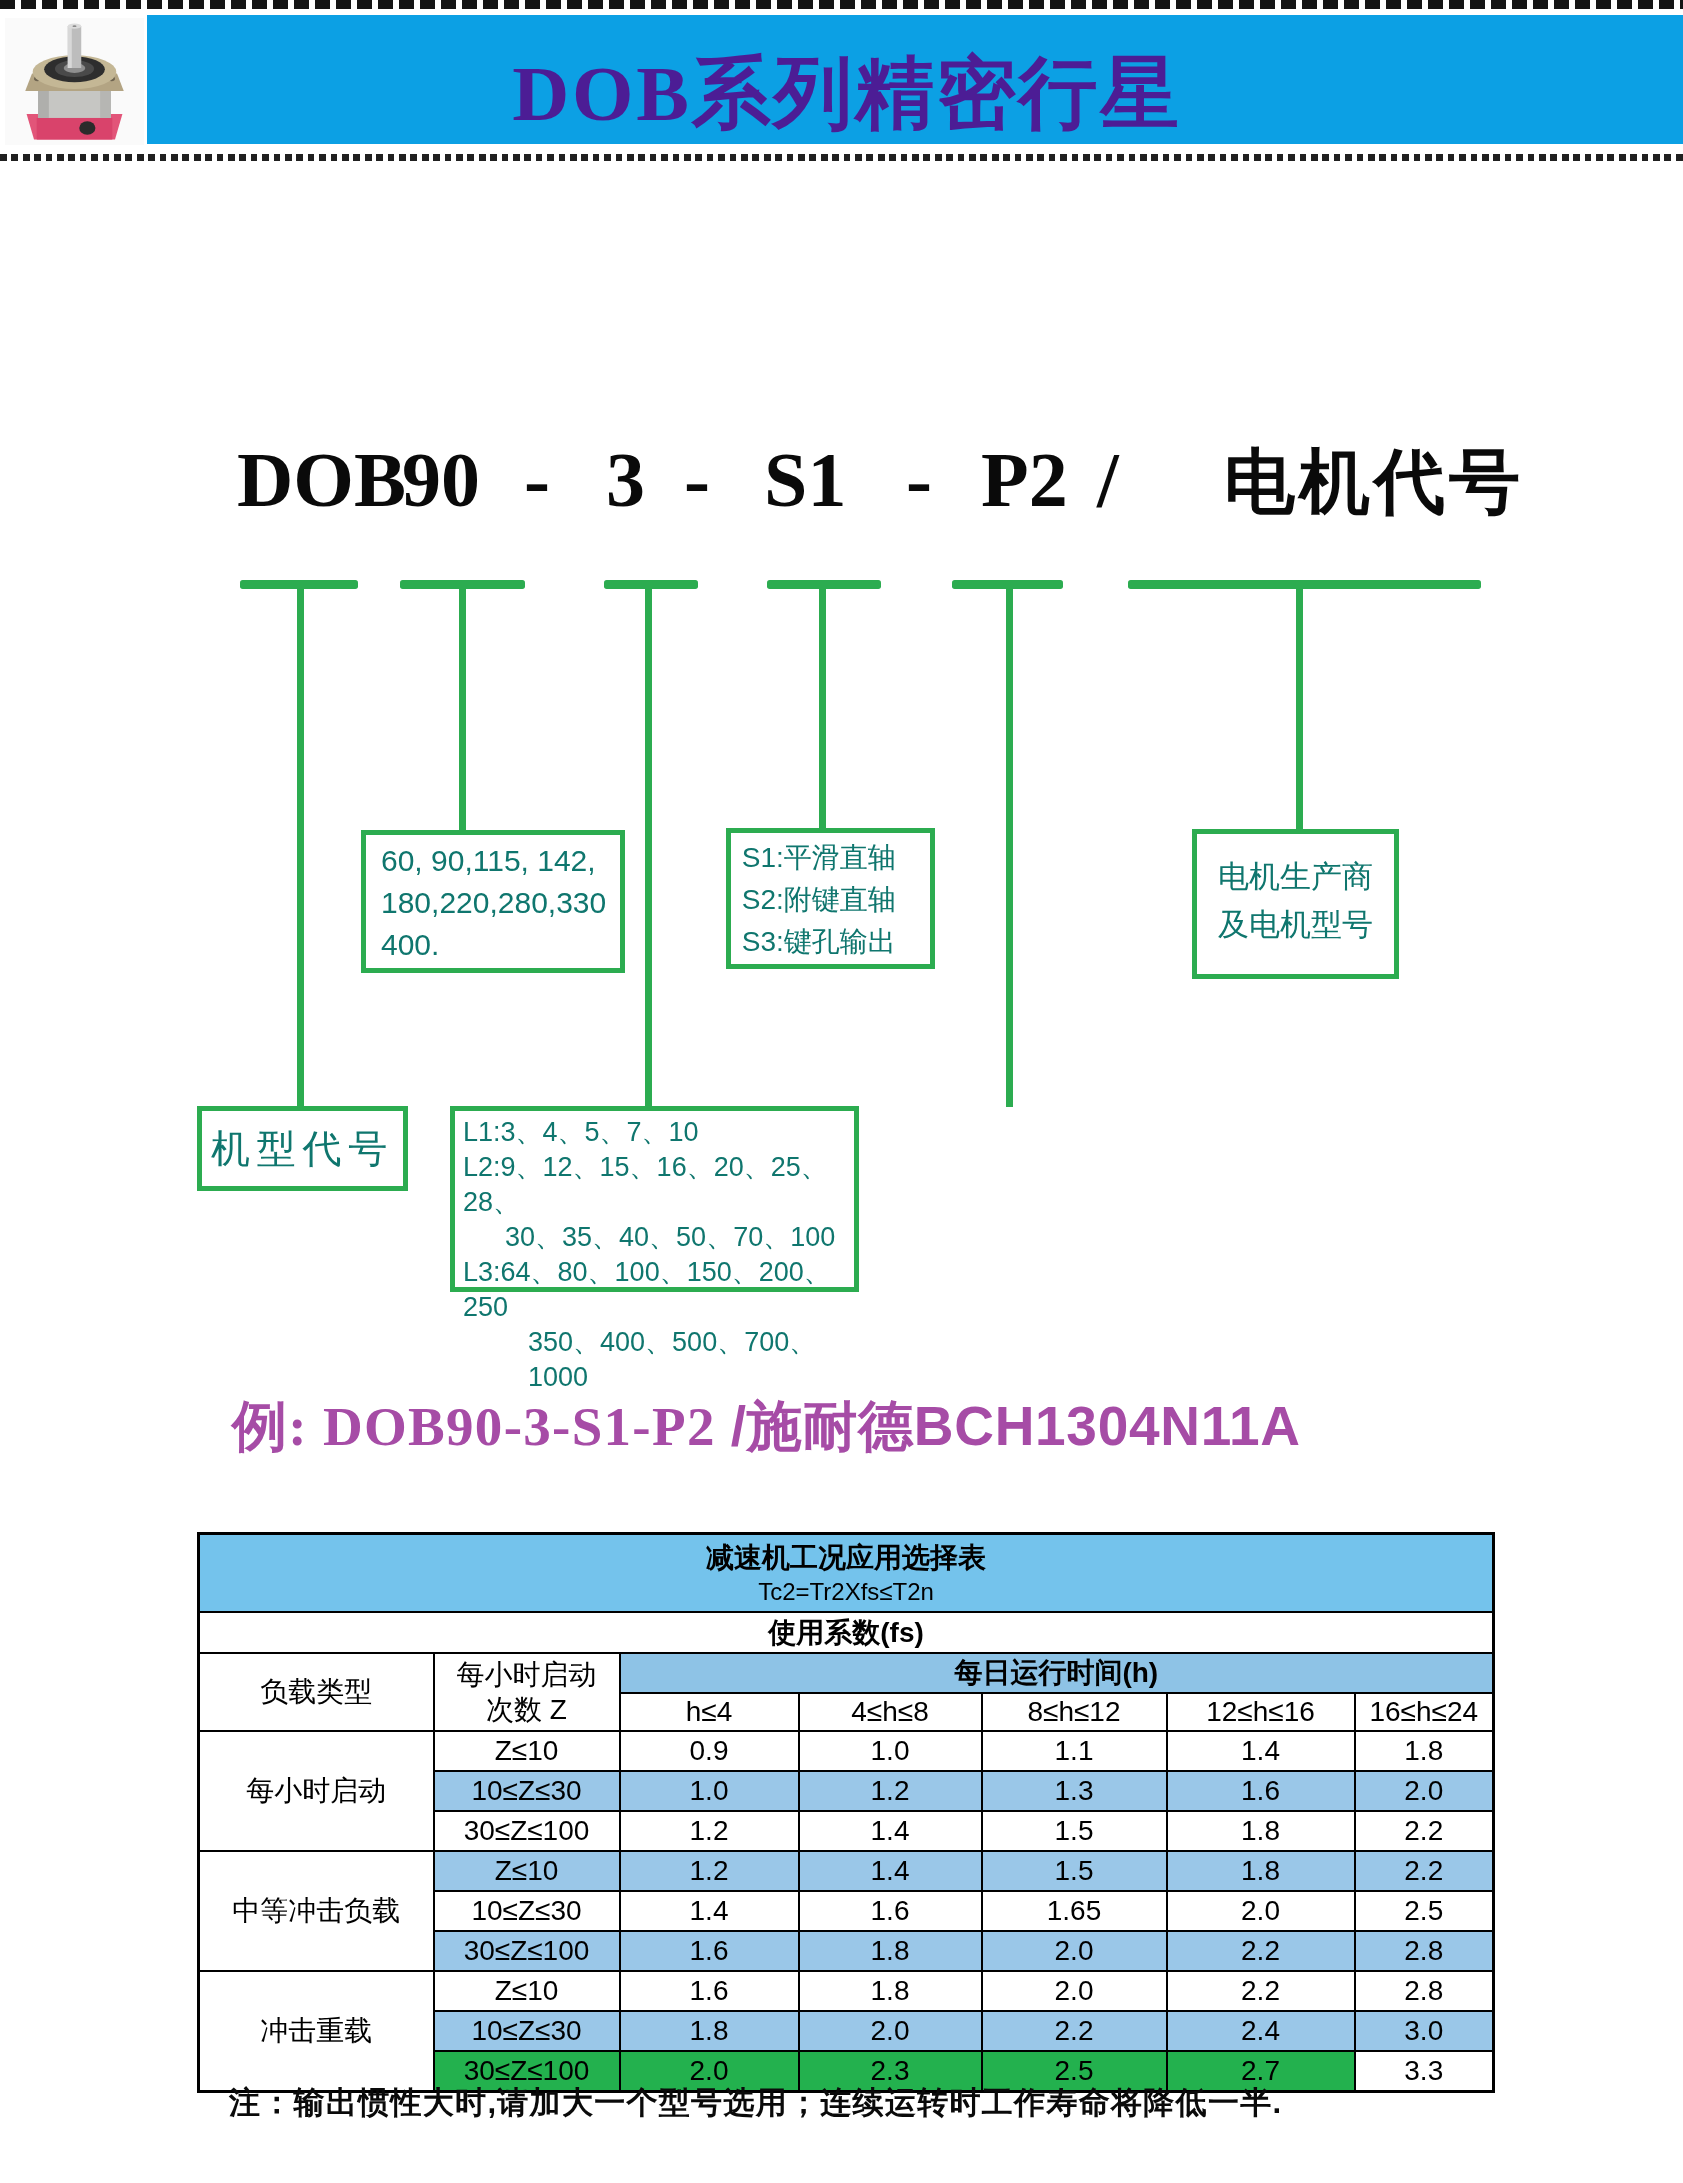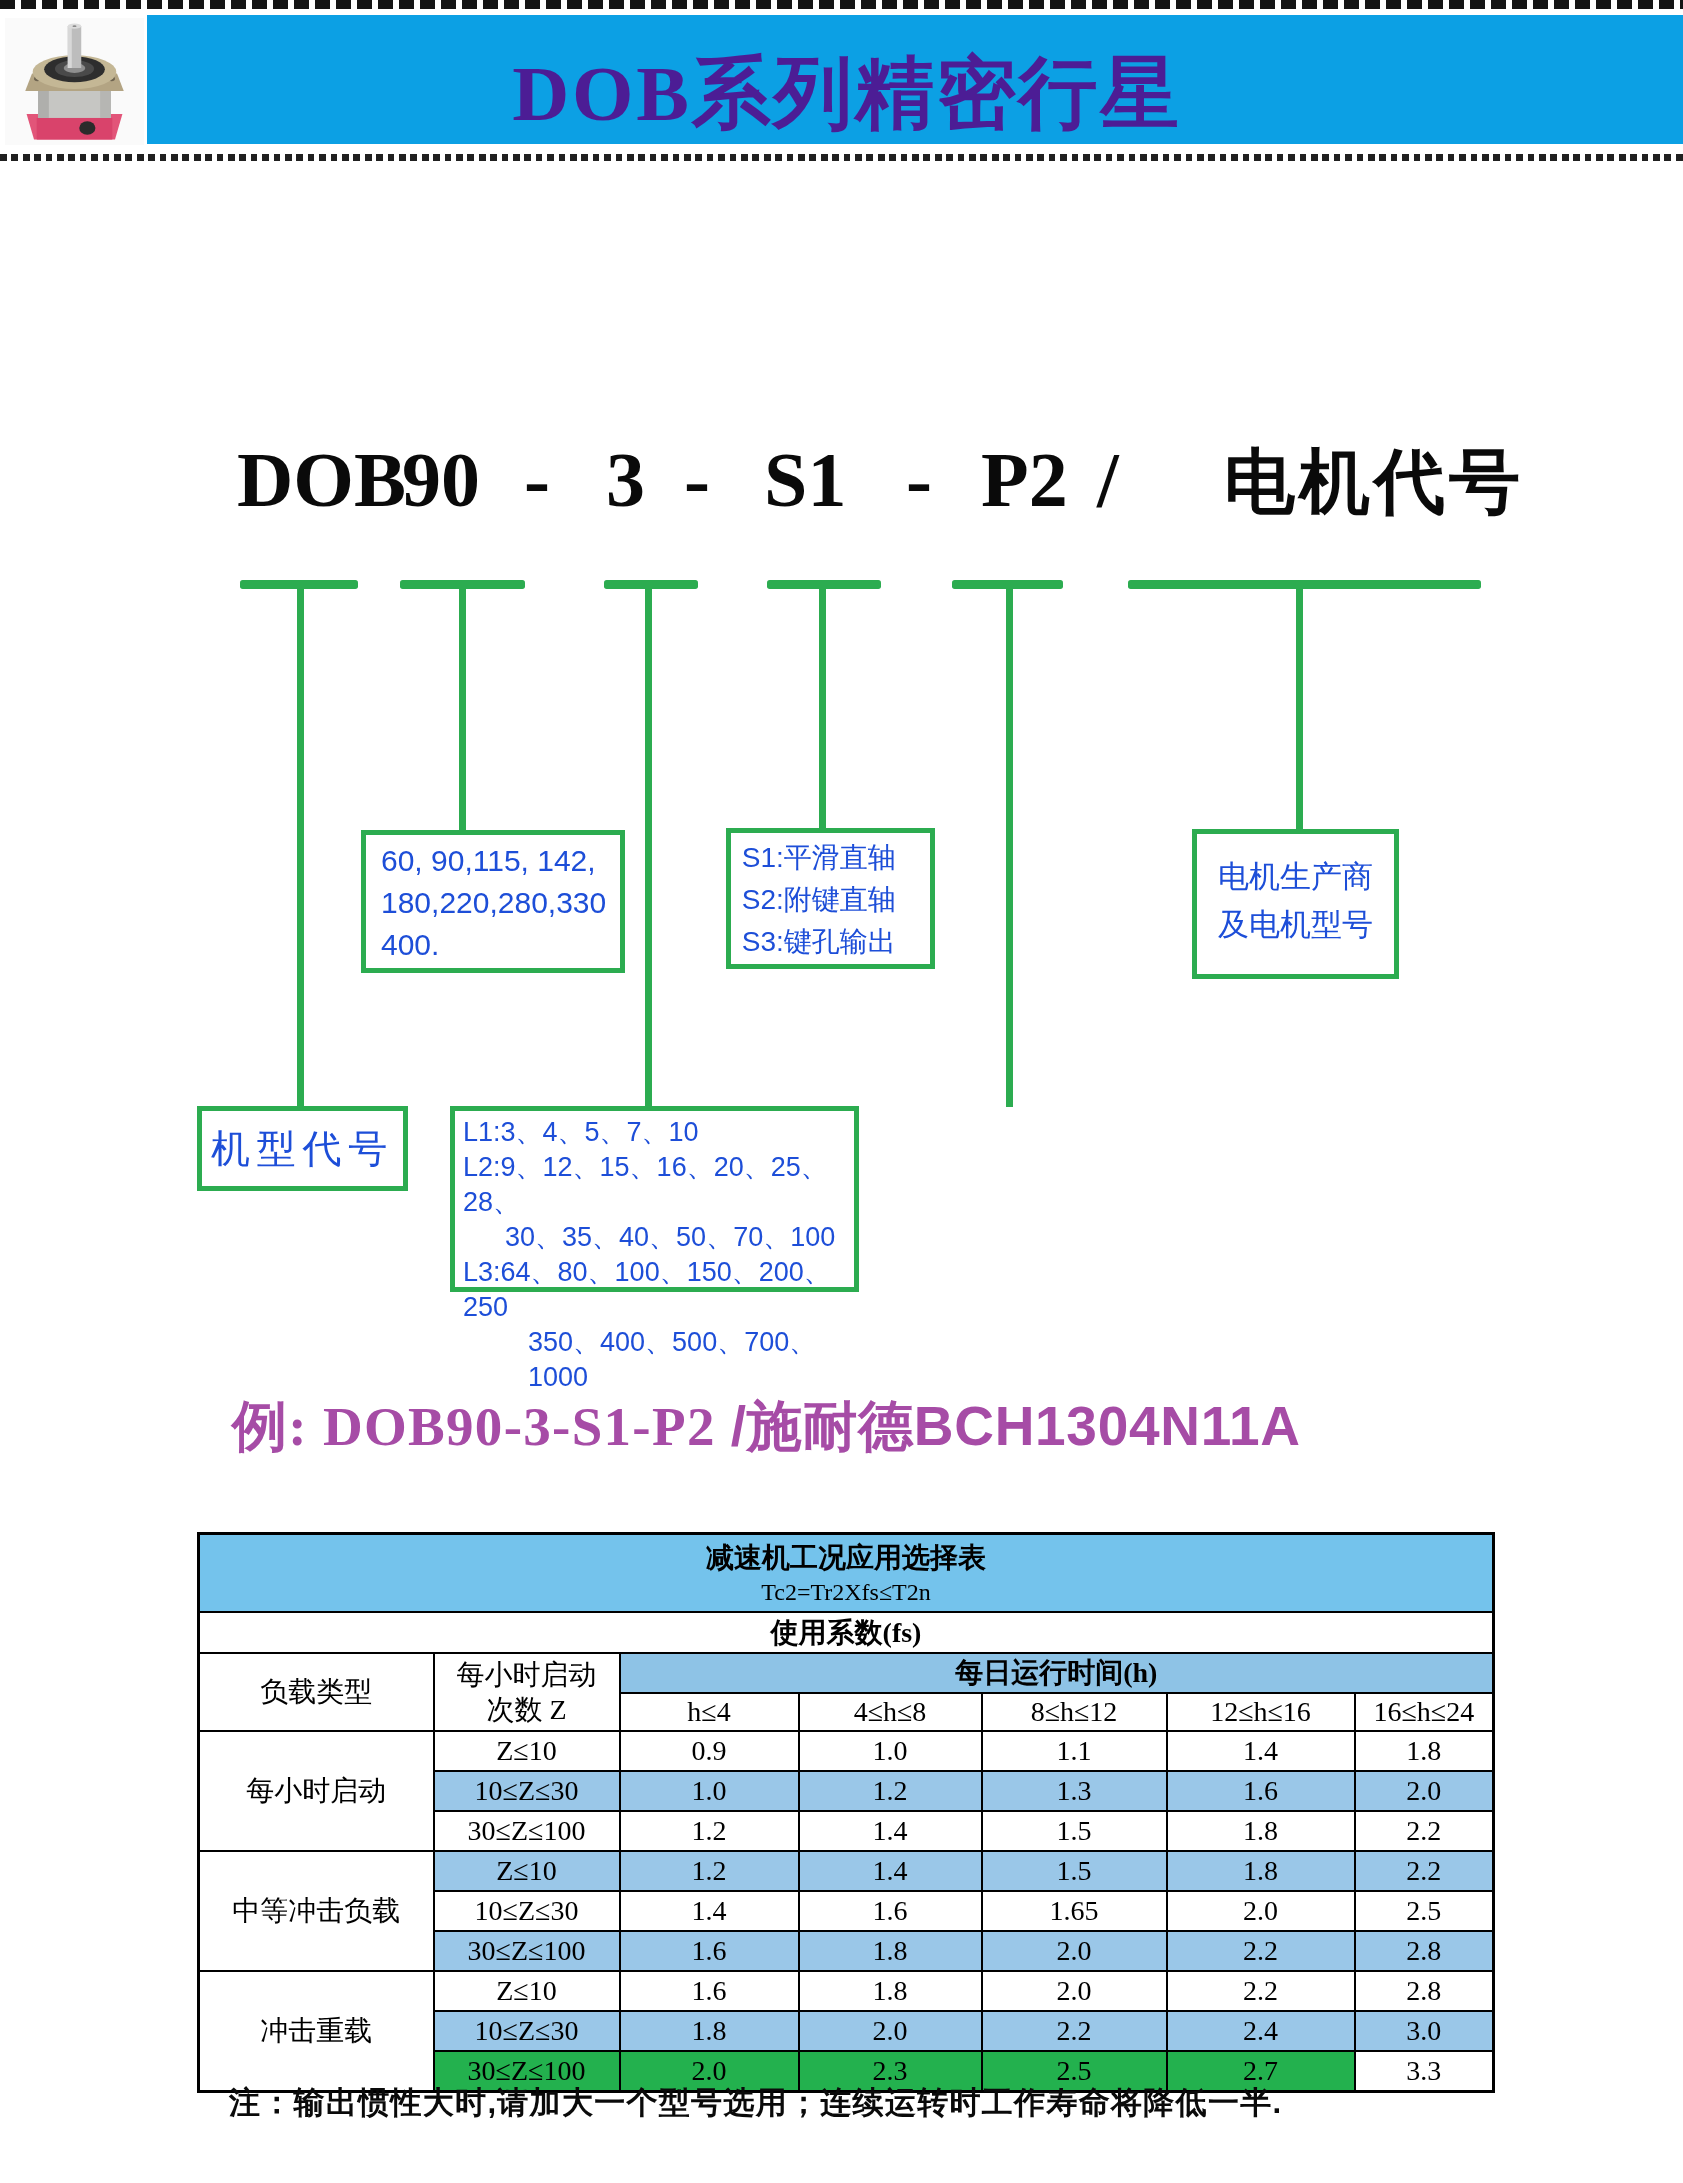--- a/index.html
+++ b/index.html
@@ -32,21 +32,21 @@
     font-family:"Liberation Serif","DejaVu Serif",serif;
     font-weight:bold;font-size:78px;white-space:nowrap;
   }
   .model-seg.cjk{font-size:71px;letter-spacing:4px;top:439px;}
   
   .bar{position:absolute;top:580px;height:8.7px;background:#2CAC50;border-radius:2.7px;}
   .stem{position:absolute;width:6.7px;background:#2CAC50;}
   
   .cbox{
     position:absolute;background:#fff;border:5.4px solid #2CAC50;
-    box-sizing:border-box;color:#1d4ed8;
+    box-sizing:border-box;color:#0f766e;
   }
   #box-frame-sizes{left:361px;top:830px;width:264px;height:143px;
     font-size:30px;line-height:42px;padding:5.4px 0 0 15px;}
   #box-output-types{left:726px;top:828px;width:209px;height:141px;
     font-size:28px;line-height:42px;padding:4px 0 0 10.8px;}
   #box-motor{left:1192px;top:829px;width:207px;height:150px;
     font-size:31px;line-height:48px;padding-top:19px;text-align:center;}
   #box-model-label{left:197px;top:1106px;width:211px;height:85px;
     font-family:"Liberation Serif","DejaVu Serif",serif;
     font-size:39px;letter-spacing:6.7px;display:flex;align-items:center;justify-content:center;}
@@ -59,21 +59,21 @@
   
   #example{position:absolute;left:232px;top:1390px;white-space:nowrap;
     color:#A64CA6;font-weight:bold;font-size:55px;}
   #example .ex-prefix{font-family:"Liberation Serif","DejaVu Serif",serif;letter-spacing:1.3px;}
   #example .ex-suffix{font-family:"Liberation Sans","DejaVu Sans",sans-serif;letter-spacing:0.7px;}
   
   #sel-table{position:absolute;left:197px;top:1532px;width:1296px;
     border-collapse:collapse;table-layout:fixed;background:#fff;}
   #sel-table td{border:2px solid #000;text-align:center;vertical-align:middle;
     font-size:28px;color:#000;padding:0;overflow:hidden;}
-  #sel-table{border:3.4px solid #000;font-family:Liberation Serif, serif;}
+  #sel-table{border:3.4px solid #000;}
   tr.row-title td{height:76px;background:#74C3EC;border-bottom:3.4px solid #000;}
   .tbl-title{font-size:28px;font-weight:bold;line-height:38px;}
   .tbl-formula{font-size:24px;line-height:30px;}
   tr.row-fs td{height:39px;font-weight:bold;font-size:25.6px;border-bottom:4px solid #000;}
   tr.row-head td{height:37px;font-size:27px;}
   td.cell-runtime{background:#8EC3E6;font-weight:bold;}
   tr.row-hours td{height:36px;font-size:27px;border-bottom:4px solid #000;}
   tr.dr td{height:38px;border-top:2.7px solid #000;border-bottom:2.7px solid #000;}
   tr.group-start td{border-top:4.7px solid #000;}
   tr.row-last td{border-bottom:5.4px solid #000;}

